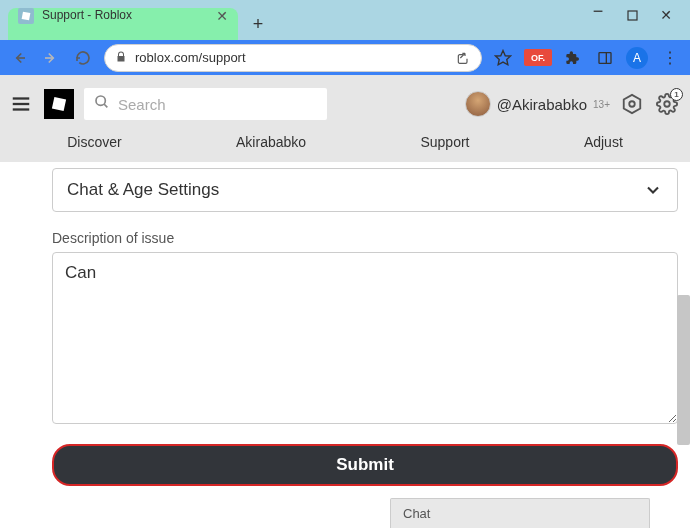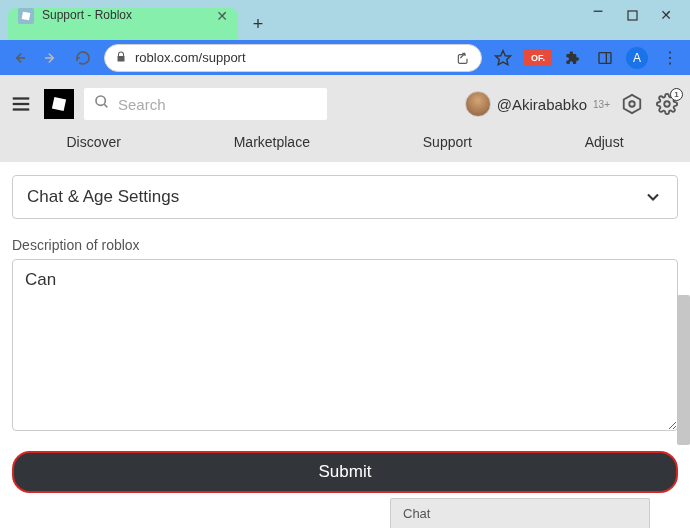--- a/index.html
+++ b/index.html
@@ -42,26 +42,26 @@
     .user-avatar { width: 26px; height: 26px; border-radius: 50%; background: radial-gradient(circle at 50% 35%, #d4a574 0%, #8b5a3c 100%); cursor: pointer; border: 1px solid #ccc; }
     .user-name { font-size: 15px; color: #333; }
     .agebadge { font-size: 10px; color: #888; }
     .robux-icon { width: 24px; height: 24px; cursor: pointer; display: flex; align-items: center; justify-content: center; }
     .gear { width: 26px; height: 26px; cursor: pointer; position: relative; display: flex; align-items: center; justify-content: center; color: #555; }
     .gear-badge { position: absolute; top: -3px; right: -3px; width: 13px; height: 13px; border-radius: 50%; background: #fff; border: 1px solid #333; font-size: 8px; display: flex; align-items: center; justify-content: center; font-weight: bold; }
     .rbx-nav { display: flex; justify-content: space-around; padding: 10px 0 12px; }
     .rbx-nav a { color: #333; text-decoration: none; font-size: 14px; cursor: pointer; }
     
     
-    .content { padding: 13px 12px; position: relative; }
+    .content { padding: 6px 12px; position: relative; margin-left: 40px; }
     .accordion { border: 1px solid #ccc; border-radius: 4px; padding: 11px 14px; margin-bottom: 8px; display: flex; align-items: center; justify-content: space-between; cursor: pointer; background: #fff; font-size: 17px; color: #333; }
     .chevron { color: #333; display: flex; }
     .field-label { font-size: 14px; color: #555; margin-top: 18px; margin-bottom: 6px; }
     .description { width: 100%; height: 172px; border: 1px solid #ccc; border-radius: 4px; padding: 10px 12px; font-size: 17px; color: #333; resize: both; font-family: inherit; outline: none; }
-    .submit { width: 100%; height: 42px; background: #32353a; color: #fff; font-size: 17px; font-weight: 400; border: 2px solid #d52626; border-radius: 18px; cursor: pointer; margin-top: 16px; }
+    .submit { width: 100%; height: 42px; background: #32353a; color: #fff; font-size: 17px; font-weight: 700; border: 2px solid #d52626; border-radius: 18px; cursor: pointer; margin-top: 16px; }
     
     .chat-widget { position: absolute; right: 40px; bottom: 0; width: 260px; height: 30px; background: #e8e8e8; border: 1px solid #ccc; border-bottom: none; border-radius: 2px 2px 0 0; display: flex; align-items: center; padding: 0 12px; font-size: 13px; color: #555; cursor: pointer; }
     
     .page-scrollbar { position: absolute; right: 0; top: 295px; width: 13px; height: 150px; background: #c6c6c6; border-radius: 2px; }
   </style>
 </head>
 <body>
 
 <div class="titlebar">
   <div class="tab">
@@ -175,36 +175,36 @@
     <div class="gear">
       <svg width="22" height="22" viewBox="0 0 24 24" fill="none" stroke="currentColor" stroke-width="2">
           <circle cx="12" cy="12" r="3"></circle>
           <path d="M19.4 15a1.7 1.7 0 0 0 .3 1.8l.1.1a2 2 0 1 1-2.8 2.8l-.1-.1a1.7 1.7 0 0 0-1.8-.3 1.7 1.7 0 0 0-1 1.5V21a2 2 0 1 1-4 0v-.1a1.7 1.7 0 0 0-1.1-1.5 1.7 1.7 0 0 0-1.8.3l-.1.1a2 2 0 1 1-2.8-2.8l.1-.1a1.7 1.7 0 0 0 .3-1.8 1.7 1.7 0 0 0-1.5-1H3a2 2 0 1 1 0-4h.1a1.7 1.7 0 0 0 1.5-1.1 1.7 1.7 0 0 0-.3-1.8l-.1-.1a2 2 0 1 1 2.8-2.8l.1.1a1.7 1.7 0 0 0 1.8.3H9a1.7 1.7 0 0 0 1-1.5V3a2 2 0 1 1 4 0v.1a1.7 1.7 0 0 0 1 1.5 1.7 1.7 0 0 0 1.8-.3l.1-.1a2 2 0 1 1 2.8 2.8l-.1.1a1.7 1.7 0 0 0-.3 1.8V9a1.7 1.7 0 0 0 1.5 1H21a2 2 0 1 1 0 4h-.1a1.7 1.7 0 0 0-1.5 1z"></path>
         </svg>
       <span class="gear-badge">1</span>
     </div>
   </div>
   <div class="rbx-nav">
     <a>Discover</a>
-    <a>Marketplace</a>
+    <a>Akirababko</a>
     <a>Support</a>
     <a>Adjust</a>
   </div>
 </div>
 
 <div class="content">
   <div class="accordion">
     <span>Chat &amp; Age Settings</span>
     <span class="chevron">
       <svg width="20" height="20" viewBox="0 0 24 24" fill="none" stroke="currentColor" stroke-width="2.5">
           <polyline points="6 9 12 15 18 9"></polyline>
         </svg>
     </span>
   </div>
-  <div class="field-label">Description of roblox</div>
+  <div class="field-label">Description of issue</div>
   <textarea class="description" style="">Can</textarea>
   <button class="submit">Submit</button>
 </div>
 
 <div class="chat-widget">
   <span>Chat</span>
 </div>
 
 <div class="page-scrollbar"></div>
 

